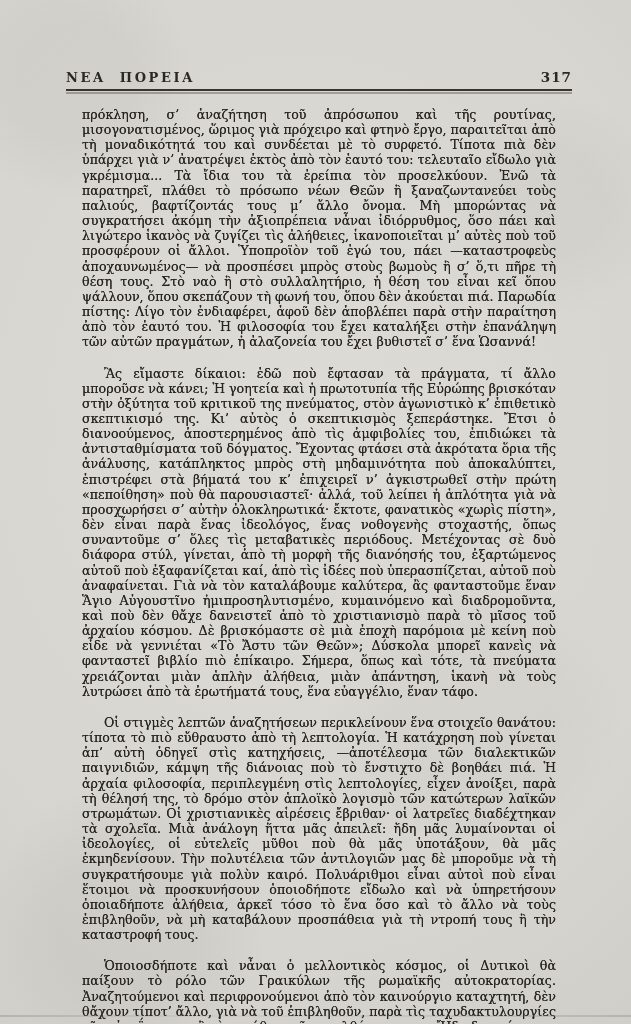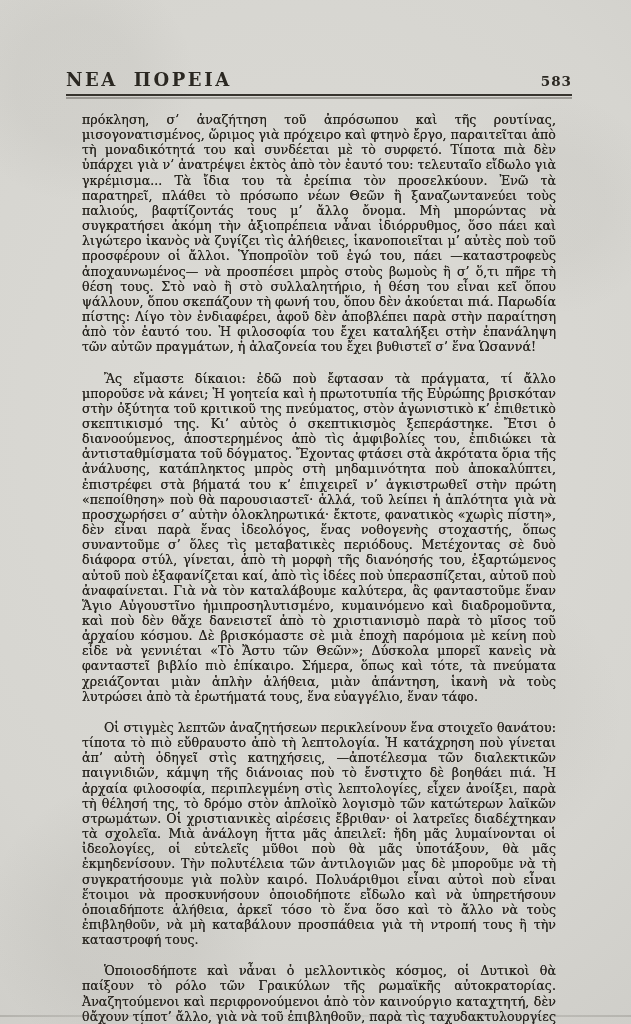--- a/index.html
+++ b/index.html
@@ -43,21 +43,21 @@
     left: 66px;
     top: 69px;
     width: 506px;
   }
   .masthead {
     display: flex;
     justify-content: space-between;
     align-items: baseline;
   }
   .journal-title {
-    font-size: 18px;
+    font-size: 13px;
     font-weight: 700;
     letter-spacing: 2.6px;
     word-spacing: 7px;
     color: #2b2822;
   }
   .page-number {
     font-size: 13.5px;
     font-weight: 700;
     letter-spacing: 1px;
     color: #2b2822;
@@ -86,21 +86,21 @@
   }
 </style>
 </head>
 <body>
 
 <div class="page">
   <div class="inner">
 
     <div class="masthead">
       <span class="journal-title">ΝΕΑ ΠΟΡΕΙΑ</span>
-      <span class="page-number">583</span>
+      <span class="page-number">317</span>
     </div>
 
     <div class="header-rule"></div>
 
     <div class="text-block">
       <p class="no-indent">πρόκληση, σ’ ἀναζήτηση τοῦ ἀπρόσωπου καὶ τῆς ρουτίνας, μισογονατισμένος, ὥριμος γιὰ πρόχειρο καὶ φτηνὸ ἔργο, παραιτεῖται ἀπὸ τὴ μοναδικότητά του καὶ συνδέεται μὲ τὸ συρφετό. Τίποτα πιὰ δὲν ὑπάρχει γιὰ ν’ ἀνατρέψει ἐκτὸς ἀπὸ τὸν ἑαυτό του: τελευταῖο εἴδωλο γιὰ γκρέμισμα... Τὰ ἴδια του τὰ ἐρείπια τὸν προσελκύουν. Ἐνῶ τὰ παρατηρεῖ, πλάθει τὸ πρόσωπο νέων Θεῶν ἢ ξαναζωντανεύει τοὺς παλιούς, βαφτίζοντάς τους μ’ ἄλλο ὄνομα. Μὴ μπορώντας νὰ συγκρατήσει ἀκόμη τὴν ἀξιοπρέπεια νἆναι ἰδιόρρυθμος, ὅσο πάει καὶ λιγώτερο ἱκανὸς νὰ ζυγίζει τὶς ἀλήθειες, ἱκανοποιεῖται μ’ αὐτὲς ποὺ τοῦ προσφέρουν οἱ ἄλλοι. Ὑποπροϊὸν τοῦ ἐγώ του, πάει —καταστροφεὺς ἀποχαυνωμένος— νὰ προσπέσει μπρὸς στοὺς βωμοὺς ἢ σ’ ὅ,τι πῆρε τὴ θέση τους. Στὸ ναὸ ἢ στὸ συλλαλητήριο, ἡ θέση του εἶναι κεῖ ὅπου ψάλλουν, ὅπου σκεπάζουν τὴ φωνή του, ὅπου δὲν ἀκούεται πιά. Παρωδία πίστης: Λίγο τὸν ἐνδιαφέρει, ἀφοῦ δὲν ἀποβλέπει παρὰ στὴν παραίτηση ἀπὸ τὸν ἑαυτό του. Ἡ φιλοσοφία του ἔχει καταλήξει στὴν ἐπανάληψη τῶν αὐτῶν πραγμάτων, ἡ ἀλαζονεία του ἔχει βυθιστεῖ σ’ ἕνα Ὡσαννά!</p>
       <p>Ἂς εἴμαστε δίκαιοι: ἐδῶ ποὺ ἔφτασαν τὰ πράγματα, τί ἄλλο μποροῦσε νὰ κάνει; Ἡ γοητεία καὶ ἡ πρωτοτυπία τῆς Εὐρώπης βρισκόταν στὴν ὀξύτητα τοῦ κριτικοῦ της πνεύματος, στὸν ἀγωνιστικὸ κ’ ἐπιθετικὸ σκεπτικισμό της. Κι’ αὐτὸς ὁ σκεπτικισμὸς ξεπεράστηκε. Ἔτσι ὁ διανοούμενος, ἀποστερημένος ἀπὸ τὶς ἀμφιβολίες του, ἐπιδιώκει τὰ ἀντισταθμίσματα τοῦ δόγματος. Ἔχοντας φτάσει στὰ ἀκρότατα ὅρια τῆς ἀνάλυσης, κατάπληκτος μπρὸς στὴ μηδαμινότητα ποὺ ἀποκαλύπτει, ἐπιστρέφει στὰ βήματά του κ’ ἐπιχειρεῖ ν’ ἀγκιστρωθεῖ στὴν πρώτη «πεποίθηση» ποὺ θὰ παρουσιαστεῖ· ἀλλά, τοῦ λείπει ἡ ἁπλότητα γιὰ νὰ προσχωρήσει σ’ αὐτὴν ὁλοκληρωτικά· ἔκτοτε, φανατικὸς «χωρὶς πίστη», δὲν εἶναι παρὰ ἕνας ἰδεολόγος, ἕνας νοθογενὴς στοχαστής, ὅπως συναντοῦμε σ’ ὅλες τὶς μεταβατικὲς περιόδους. Μετέχοντας σὲ δυὸ διάφορα στύλ, γίνεται, ἀπὸ τὴ μορφὴ τῆς διανόησής του, ἐξαρτώμενος αὐτοῦ ποὺ ἐξαφανίζεται καί, ἀπὸ τὶς ἰδέες ποὺ ὑπερασπίζεται, αὐτοῦ ποὺ ἀναφαίνεται. Γιὰ νὰ τὸν καταλάβουμε καλύτερα, ἂς φανταστοῦμε ἕναν Ἅγιο Αὐγουστῖνο ἡμιπροσηλυτισμένο, κυμαινόμενο καὶ διαδρομοῦντα, καὶ ποὺ δὲν θἄχε δανειστεῖ ἀπὸ τὸ χριστιανισμὸ παρὰ τὸ μῖσος τοῦ ἀρχαίου κόσμου. Δὲ βρισκόμαστε σὲ μιὰ ἐποχὴ παρόμοια μὲ κείνη ποὺ εἶδε νὰ γεννιέται «Τὸ Ἄστυ τῶν Θεῶν»; Δύσκολα μπορεῖ κανεὶς νὰ φανταστεῖ βιβλίο πιὸ ἐπίκαιρο. Σήμερα, ὅπως καὶ τότε, τὰ πνεύματα χρειάζονται μιὰν ἁπλὴν ἀλήθεια, μιὰν ἀπάντηση, ἱκανὴ νὰ τοὺς λυτρώσει ἀπὸ τὰ ἐρωτήματά τους, ἕνα εὐαγγέλιο, ἕναν τάφο.</p>
       <p>Οἱ στιγμὲς λεπτῶν ἀναζητήσεων περικλείνουν ἕνα στοιχεῖο θανάτου: τίποτα τὸ πιὸ εὔθραυστο ἀπὸ τὴ λεπτολογία. Ἡ κατάχρηση ποὺ γίνεται ἀπ’ αὐτὴ ὁδηγεῖ στὶς κατηχήσεις, —ἀποτέλεσμα τῶν διαλεκτικῶν παιγνιδιῶν, κάμψη τῆς διάνοιας ποὺ τὸ ἔνστιχτο δὲ βοηθάει πιά. Ἡ ἀρχαία φιλοσοφία, περιπλεγμένη στὶς λεπτολογίες, εἶχεν ἀνοίξει, παρὰ τὴ θέλησή της, τὸ δρόμο στὸν ἁπλοϊκὸ λογισμὸ τῶν κατώτερων λαϊκῶν στρωμάτων. Οἱ χριστιανικὲς αἱρέσεις ἔβριθαν· οἱ λατρεῖες διαδέχτηκαν τὰ σχολεῖα. Μιὰ ἀνάλογη ἥττα μᾶς ἀπειλεῖ: ἤδη μᾶς λυμαίνονται οἱ ἰδεολογίες, οἱ εὐτελεῖς μῦθοι ποὺ θὰ μᾶς ὑποτάξουν, θὰ μᾶς ἐκμηδενίσουν. Τὴν πολυτέλεια τῶν ἀντιλογιῶν μας δὲ μποροῦμε νὰ τὴ συγκρατήσουμε γιὰ πολὺν καιρό. Πολυάριθμοι εἶναι αὐτοὶ ποὺ εἶναι ἕτοιμοι νὰ προσκυνήσουν ὁποιοδήποτε εἴδωλο καὶ νὰ ὑπηρετήσουν ὁποιαδήποτε ἀλήθεια, ἀρκεῖ τόσο τὸ ἕνα ὅσο καὶ τὸ ἄλλο νὰ τοὺς ἐπιβληθοῦν, νὰ μὴ καταβάλουν προσπάθεια γιὰ τὴ ντροπή τους ἢ τὴν καταστροφή τους.</p>
       <p>Ὁποιοσδήποτε καὶ νἆναι ὁ μελλοντικὸς κόσμος, οἱ Δυτικοὶ θὰ παίξουν τὸ ρόλο τῶν Γραικύλων τῆς ρωμαϊκῆς αὐτοκρατορίας. Ἀναζητούμενοι καὶ περιφρονούμενοι ἀπὸ τὸν καινούργιο καταχτητή, δὲν θἄχουν τίποτ’ ἄλλο, γιὰ νὰ τοῦ ἐπιβληθοῦν, παρὰ τὶς ταχυδακτυλουργίες τῆς εὐφυΐας τους ἢ τὸ ψιμύθιο τοῦ παρελθόντος τους. Ἤδη διακρίνονται στὴν «τέχνη τοῦ ἐπιζεῖν». Συμπτώματα στειρότητας καὶ ἐξάντλησης παντοῦ: ἡ Γερμανία ἔδωσε τὸ μέτρο της στὴ μουσική· πῶς νὰ πιστέψουμε ὅτι θὰ διαπρέψει ἀκόμα; ἐξάντλησε τὶς πηγὲς τοῦ βάθους της, ὅπως ἡ Γαλλία τὶς δικές της τῆς κομψότητας. Καὶ ἡ μία καὶ ἡ ἄλλη —καὶ μαζί τους ὅλη αὐτὴ ἡ γωνιὰ τοῦ κόσμου— βρίσκονται σὲ χρεωκοπία, τὴν πιὸ τεράστια ἀπὸ τὴν ἐποχὴ τῆς ἀρχαιότητας. Θὰ ἐπακολουθήσει ἡ διάλυση: προοπτικὴ ὄχι εὐκαταφρόνητη, ἀνάπαυλα ποὺ δὲ μποροῦμε νὰ καθορίσουμε τὴν διάρκειά της, περίοδος εὐχέρειας ὅπου καθένας, μπροστὰ στὴ λύτρωση ποὺ ἐπὶ τέλους ἦρθε, θἆναι εὐτυχὴς γιατὶ ἄφησε πίσω του τὴν φρίκη τῆς ἐλπίδας καὶ τῆς ἀναμονῆς.</p>
     </div>

